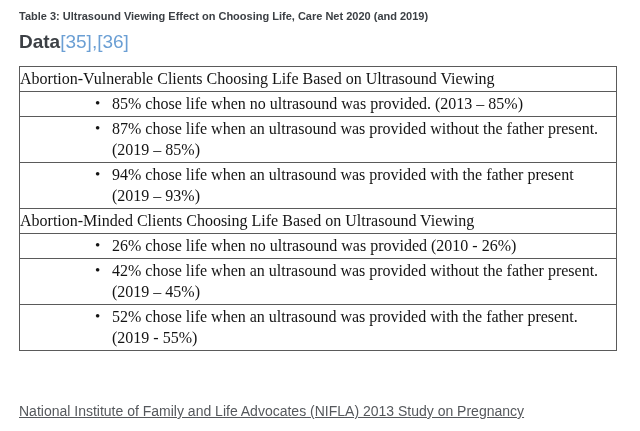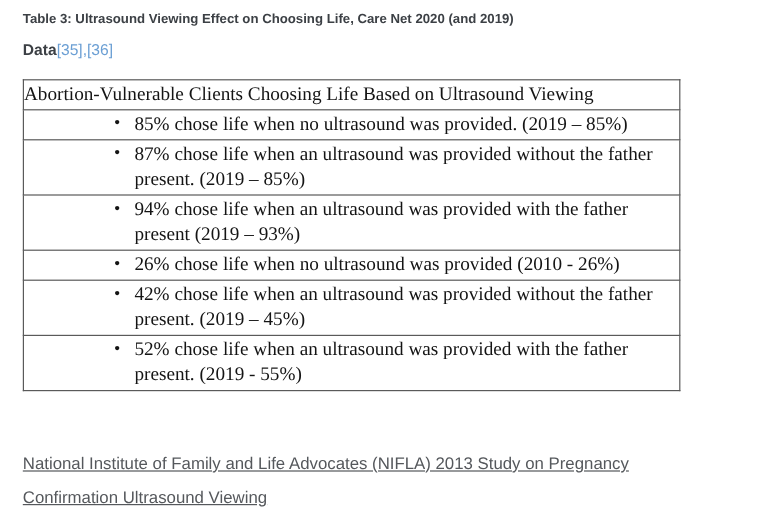--- a/index.html
+++ b/index.html
@@ -17,39 +17,39 @@
   }
   .title {
     margin: 0;
     font-size: 11px;
     line-height: 17px;
     font-weight: bold;
     color: #3c4045;
   }
   .data-line {
     margin: 8px 0 0 0;
-    font-size: 13px;
+    font-size: 19px;
     line-height: 17px;
     font-weight: bold;
     color: #3c4045;
   }
   .cit-link {
     color: #6b9fd4;
     font-weight: normal;
     text-decoration: none;
     cursor: pointer;
   }
   .cit-sep {
     color: #6b9fd4;
     font-weight: normal;
   }
   table.uv-table {
     border-collapse: collapse;
     margin-top: 16px;
-    width: 548px;
+    width: 598px;
     font-family: "Liberation Serif", serif;
     font-size: 16px;
     color: #141414;
   }
   table.uv-table td {
     border: 1px solid #5a5a5a;
     padding: 1px 6px 2px 0;
     line-height: 21px;
     vertical-align: top;
   }
@@ -91,37 +91,40 @@
   </p>
 
   <table class="uv-table">
     <tbody>
       <tr>
         <td class="section-cell">Abortion-Vulnerable Clients Choosing Life Based on Ultrasound Viewing</td>
       </tr>
       <tr>
         <td>
           <div class="bullet-item">
-            <span class="bullet">•</span><span>85% chose life when no ultrasound was provided. (2019 – 85%)</span>
+            <span class="bullet">•</span><span>85% chose life when no ultrasound was provided. (2013 – 85%)</span>
           </div>
         </td>
       </tr>
       <tr>
         <td>
           <div class="bullet-item">
             <span class="bullet">•</span><span>87% chose life when an ultrasound was provided without the father present. (2019 – 85%)</span>
           </div>
         </td>
       </tr>
       <tr>
         <td>
           <div class="bullet-item">
             <span class="bullet">•</span><span>94% chose life when an ultrasound was provided with the father present (2019 – 93%)</span>
           </div>
         </td>
+      </tr>
+      <tr>
+        <td class="section-cell">Abortion-Minded Clients Choosing Life Based on Ultrasound Viewing</td>
       </tr>
       <tr>
         <td>
           <div class="bullet-item">
             <span class="bullet">•</span><span>26% chose life when no ultrasound was provided (2010 - 26%)</span>
           </div>
         </td>
       </tr>
       <tr>
         <td>

